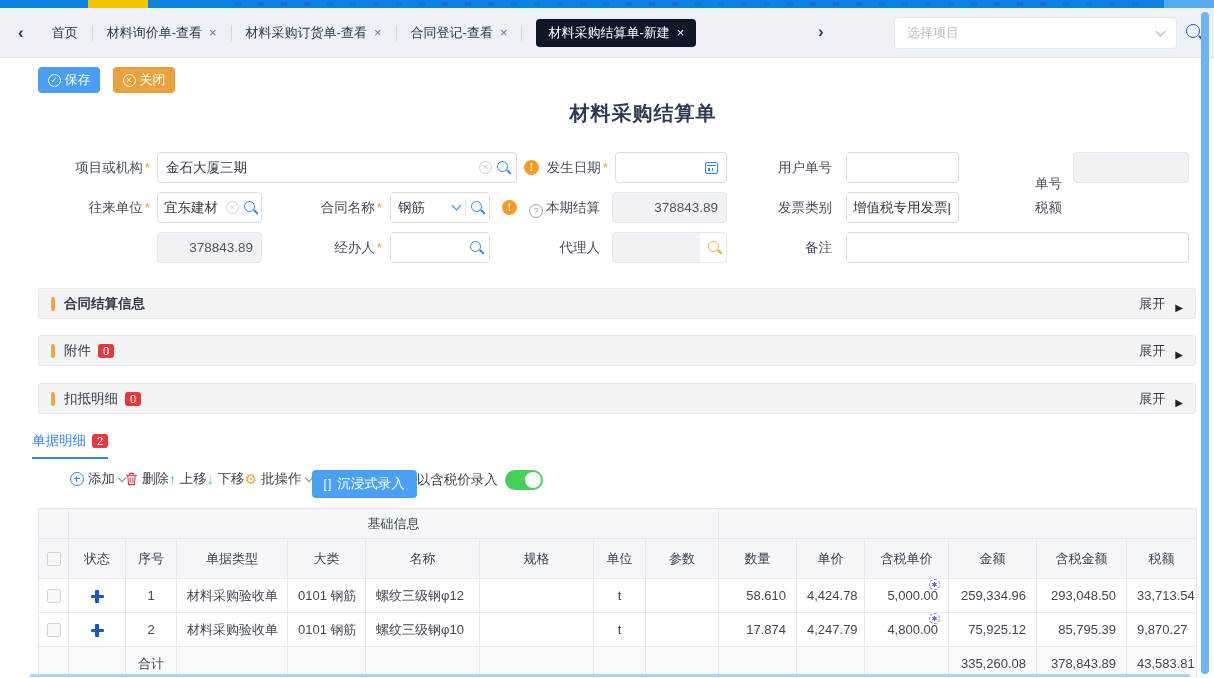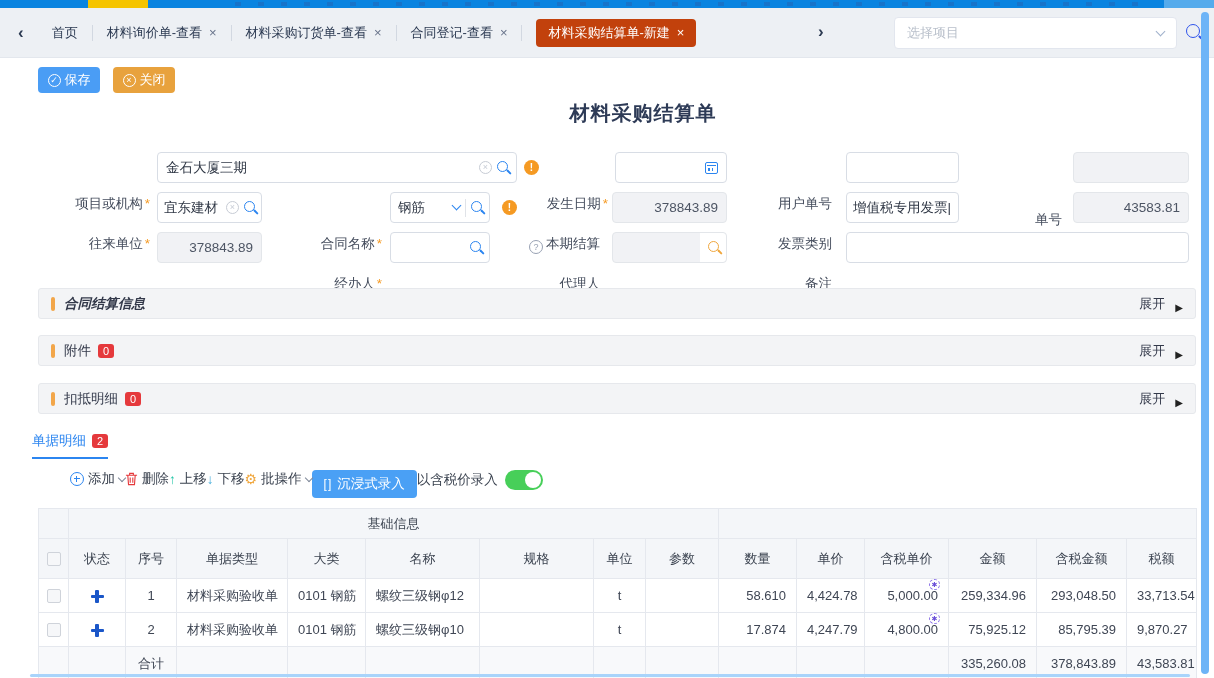--- a/index.html
+++ b/index.html
@@ -13,21 +13,21 @@
   .strip-dashes { position:absolute; left:235px; top:2px; width:920px; height:4px;
     background:repeating-linear-gradient(90deg,#1a6fc4 0 6px,transparent 6px 23px); opacity:.8; }
   .strip-light { position:absolute; right:0; top:0; width:50px; height:8px; background:#55abec; }
 
   
   .tabbar { position:absolute; left:0; top:8px; width:1214px; height:50px; background:#edf0f4;
     display:flex; align-items:center; border-bottom:1px solid #e3e7ed; }
   .nav-ch { color:#2c3a52; font-size:17px; font-weight:bold; padding:0 14px 0 18px; cursor:pointer; }
   .tab { display:flex; align-items:center; gap:7px; padding:0 14px; height:50px; font-size:13px; color:#2c3a52; cursor:pointer; white-space:nowrap; }
   .tab .x { color:#68738a; font-size:13px; }
-  .tab.active { background:#c2410c; color:#fff; height:28px; border-radius:4px; margin:0 14px; padding:0 12px;justify-content:center; }
+  .tab.active { background:#0f172a; color:#fff; height:28px; border-radius:4px; margin:0 14px; padding:0 12px;justify-content:center; }
   .tab.active .x { color:#fff; }
   .tsep { width:1px; height:16px; background:#d2d8e1; }
   .fwd-ch { position:absolute; left:818px; top:14px; color:#2c3a52; font-size:17px; font-weight:bold; cursor:pointer; }
   .proj-select { position:absolute; left:894px; top:9px; width:283px; height:32px; background:#fff;
     border:1px solid #e2e6ee; border-radius:4px; display:flex; align-items:center; padding:0 12px; cursor:pointer; }
   .proj-select .ph { color:#b8bfca; font-size:13px; flex:1; }
   .chev { width:7px; height:7px; border-right:1.5px solid #9fb0cb; border-bottom:1.5px solid #9fb0cb;
     transform:rotate(45deg); display:inline-block; margin-top:-4px; }
   .glob-search { position:absolute; left:1186px; top:16px; color:#2f54eb; }
 
@@ -42,21 +42,21 @@
     display:flex; align-items:center; justify-content:center; gap:4px; cursor:pointer; border:none; }
   .btn-save { left:38px; top:67px; width:62px; background:#4a9df5; }
   .btn-close { left:113px; top:67px; width:62px; background:#e8a23d; }
   .btn-ic { width:13px; height:13px; border:1px solid #fff; border-radius:50%; font-size:9px; line-height:11px; text-align:center; flex:none; }
 
   
   .page-title { position:absolute; left:0; top:100px; width:1214px; text-align:center;
     font-size:20px; font-weight:bold; color:#2d3a56; letter-spacing:1px;margin-left:36px; }
 
   
-  .f-label { position:absolute; height:31px; line-height:31px; font-size:13.5px; color:#444c5c; text-align:right; white-space:nowrap;margin-top:36px; }
+  .f-label { position:absolute; height:31px; line-height:31px; font-size:13.5px; color:#444c5c; text-align:right; white-space:nowrap; }
   .f-label .req { color:#f59a23; margin-left:2px; }
   .f-field { position:absolute; height:31px; border:1px solid #d8dde5; border-radius:4px; background:#fff;
     display:flex; align-items:center; padding:0 8px; gap:5px; font-size:13.5px; color:#2f3745; }
   .f-field .val { flex:1; overflow:hidden; white-space:nowrap; }
   .f-field.dis { background:#f1f2f5; border-color:#e3e6ea; color:#4d5564; }
   .f-field.num .val { text-align:right; }
   .ic-clear { width:13px; height:13px; border:1px solid #c7ccd5; border-radius:50%; color:#c7ccd5;
     font-size:9px; line-height:11px; text-align:center; flex:none; }
   .ic-cal { width:13px; height:12px; border:1.5px solid #2b85f0; border-radius:2px; position:relative; flex:none; }
   .ic-cal::before { content:""; position:absolute; left:1px; right:1px; top:2px; height:1.5px; background:#2b85f0; }
@@ -68,21 +68,21 @@
     color:#98a1b3; font-size:9px; line-height:12px; text-align:center; margin-right:3px; vertical-align:-2px; }
   .sel-split { width:1px; height:18px; background:#e0e3e8; }
   .search-seg { width:26px; height:29px; margin:0 -8px 0 0; background:#fff; border-radius:0 4px 4px 0;
     display:flex; align-items:center; justify-content:center; }
 
   
   .section { position:absolute; left:38px; width:1158px; height:31px; background:#f3f4f6;
     border:1px solid #e6e8ec; border-radius:3px; display:flex; align-items:center; padding:0 12px; }
   .sec-marker { width:4px; height:14px; border-radius:2px; background:#f2a64a; margin-right:9px; }
   .sec-title { font-size:13.5px; color:#33394a; }
-  .sec-title.b { font-weight:bold;font-style:italic; }
+  .sec-title.b { font-weight:bold; }
   .badge { background:#e5393c; color:#fff; font-size:11px; border-radius:3px; padding:1px 5px; margin-left:7px; }
   .sec-right { margin-left:auto; display:flex; align-items:flex-end; gap:10px; font-size:13px; color:#33394a; cursor:pointer; }
   .sec-right .arr { font-size:10px; color:#222; }
 
   
   .detail-tab { position:absolute; left:32px; top:432px; display:flex; align-items:center; gap:6px;
     padding-bottom:7px; border-bottom:2px solid #2b85f0; cursor:pointer; }
   .detail-tab .lbl { color:#2b85f0; font-size:13.5px; }
 
   
@@ -238,23 +238,20 @@
     <span class="val">378843.89</span>
   </div>
   <div class="f-label" style="left:750px;top:192px;width:82px">
     <span>发票类别</span>
   </div>
   <div class="f-field" style="left:846px;top:192px;width:113px;padding:0 6px">
     <span class="val">增值税专用发票|13</span>
   </div>
   <div class="f-label" style="left:990px;top:192px;width:72px">
     <span>税额</span>
-  </div>
-  <div class="f-field dis num" style="left:1073px;top:192px;width:116px">
-    <span class="val">43583.81</span>
   </div>
 
   <div class="f-field dis num" style="left:157px;top:232px;width:105px">
     <span class="val">378843.89</span>
   </div>
   <div class="f-label" style="left:310px;top:232px;width:72px">
     <span>经办人</span><span class="req">*</span>
   </div>
   <div class="f-field" style="left:390px;top:232px;width:100px">
     <span class="val"></span>

